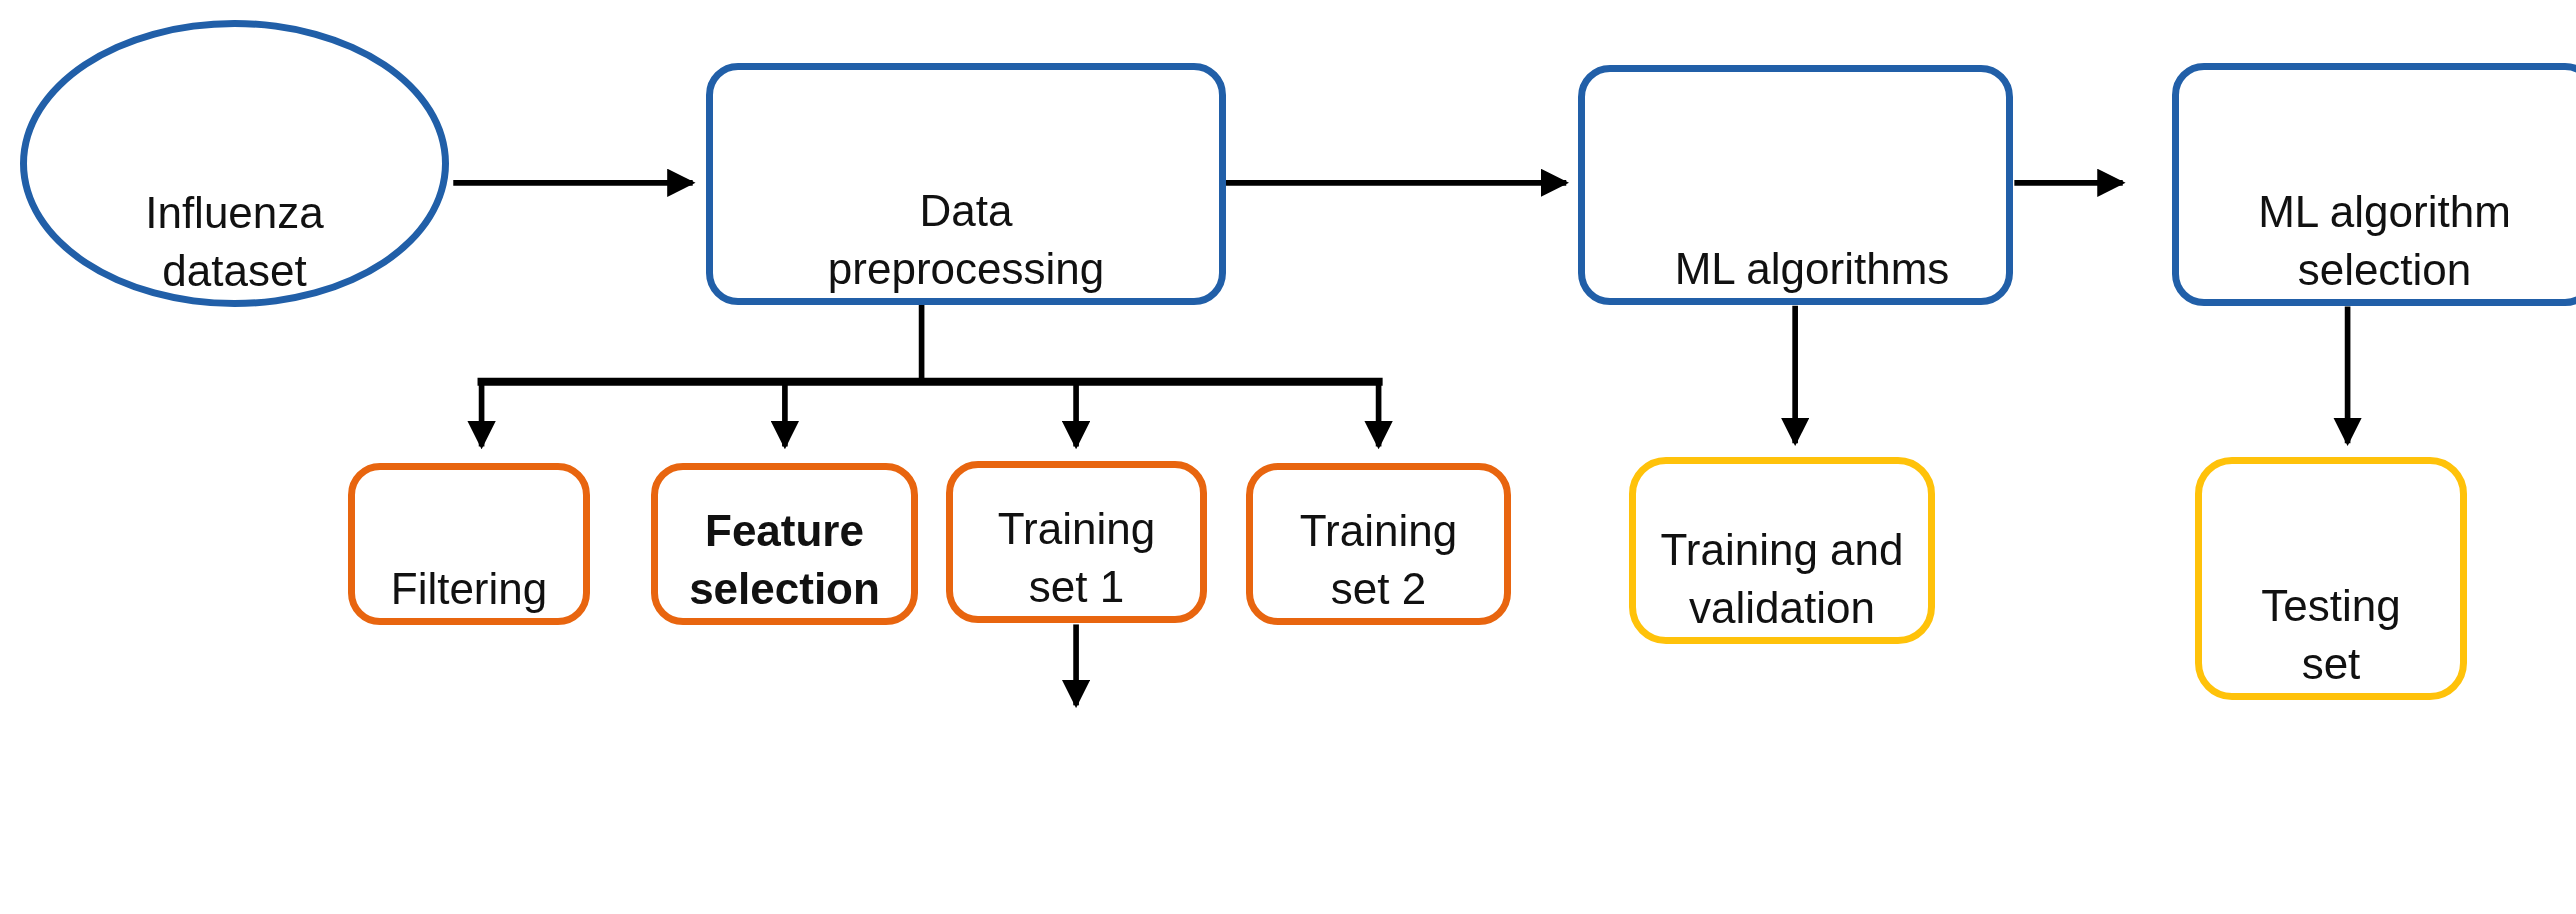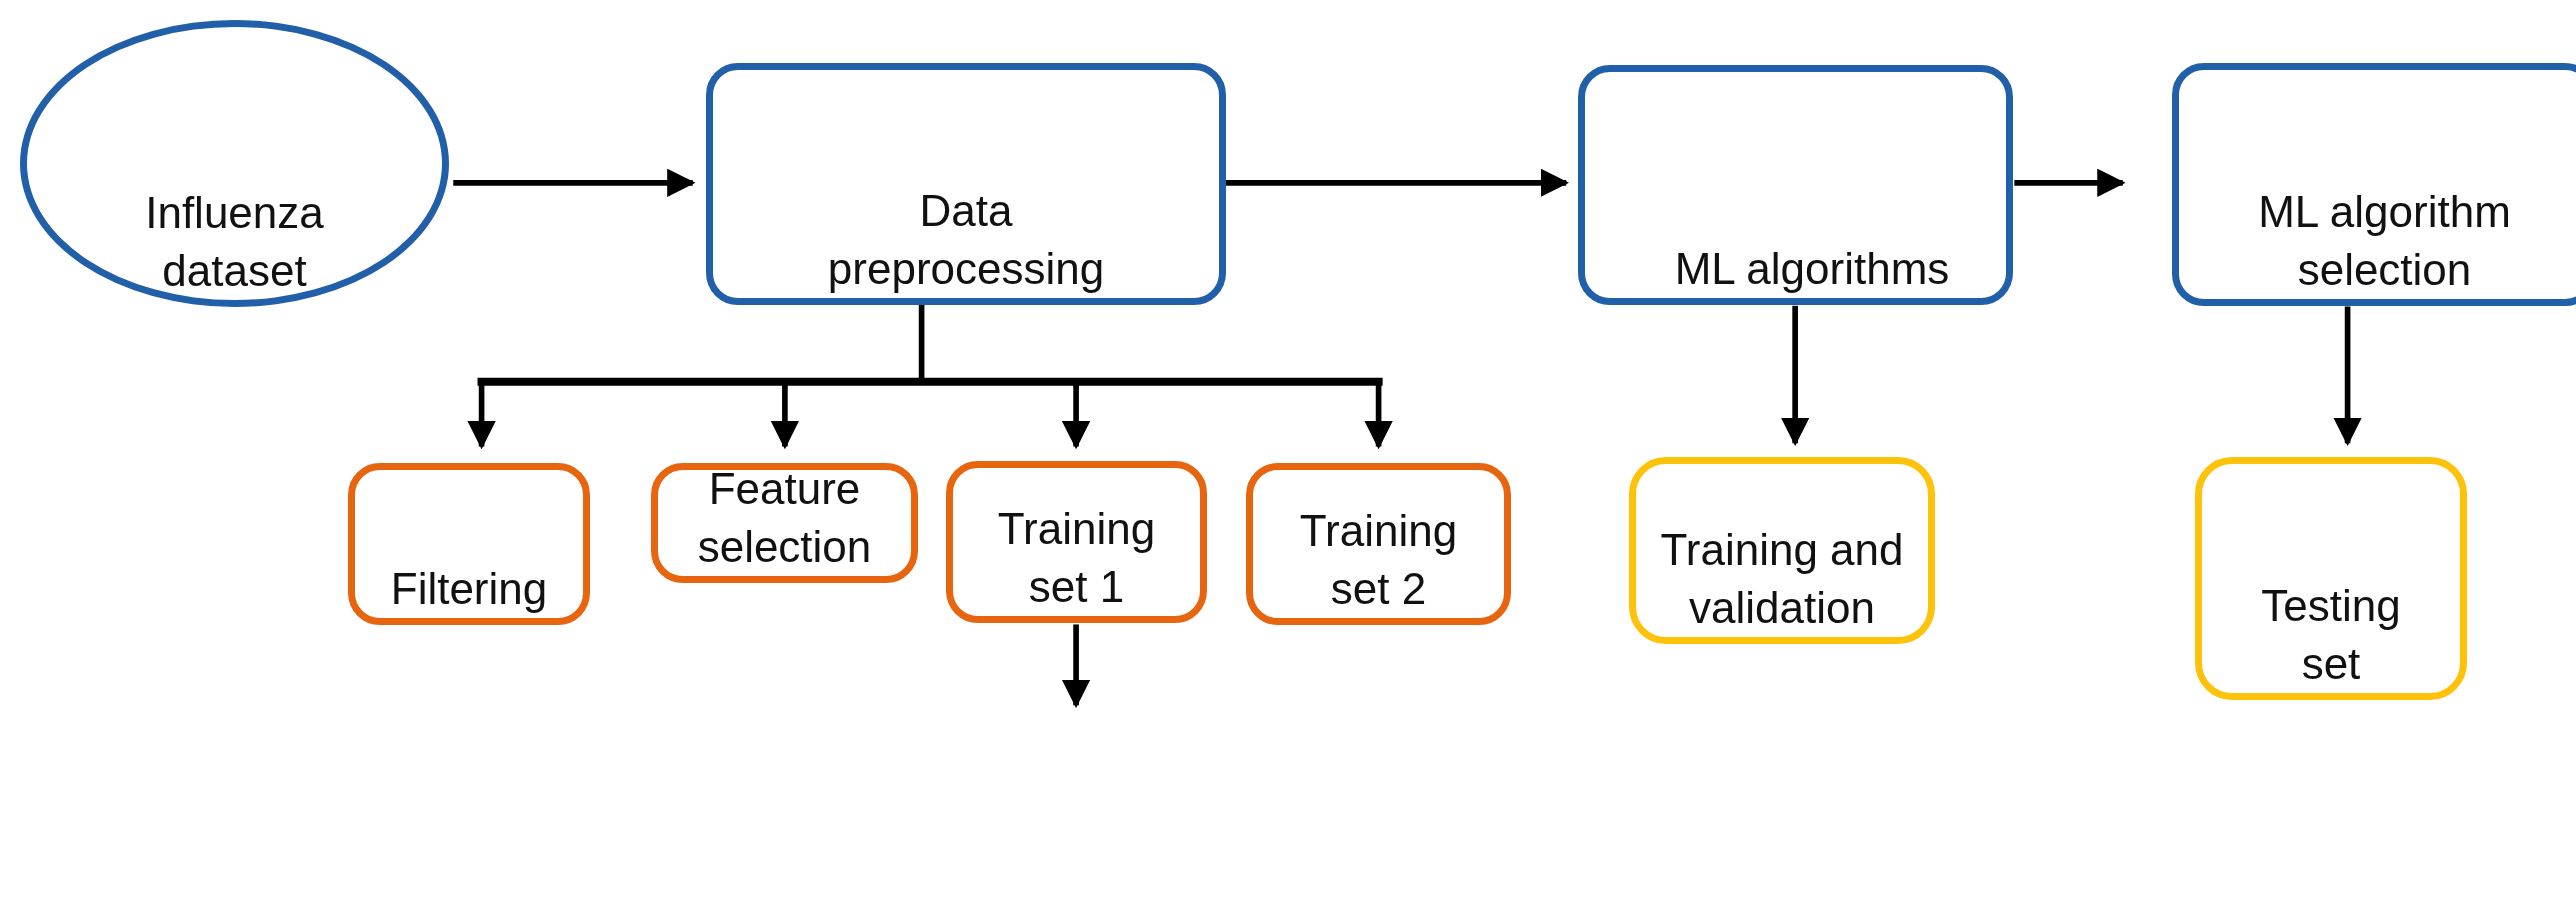--- a/index.html
+++ b/index.html
@@ -87,21 +87,21 @@
 
   <div class="node shape-rrect border-blue" style="left:2136px;top:63px;width:425px;height:243px;margin-left:36px;">
     <div class="label">ML algorithm
 selection</div>
   </div>
 
   <div class="node shape-rrect border-orange" style="left:348px;top:463px;width:242px;height:162px;">
     <div class="label">Filtering</div>
   </div>
 
-  <div class="node shape-rrect border-orange" style="left:651px;top:463px;width:267px;height:120px;">
+  <div class="node shape-rrect border-orange" style="left:651px;top:463px;width:267px;height:162px;font-weight:bold;">
     <div class="label">Feature
 selection</div>
   </div>
 
   <div class="node shape-rrect border-orange" style="left:946px;top:461px;width:261px;height:162px;">
     <div class="label">Training
 set 1</div>
   </div>
 
   <div class="node shape-rrect border-orange" style="left:1246px;top:463px;width:265px;height:162px;">

